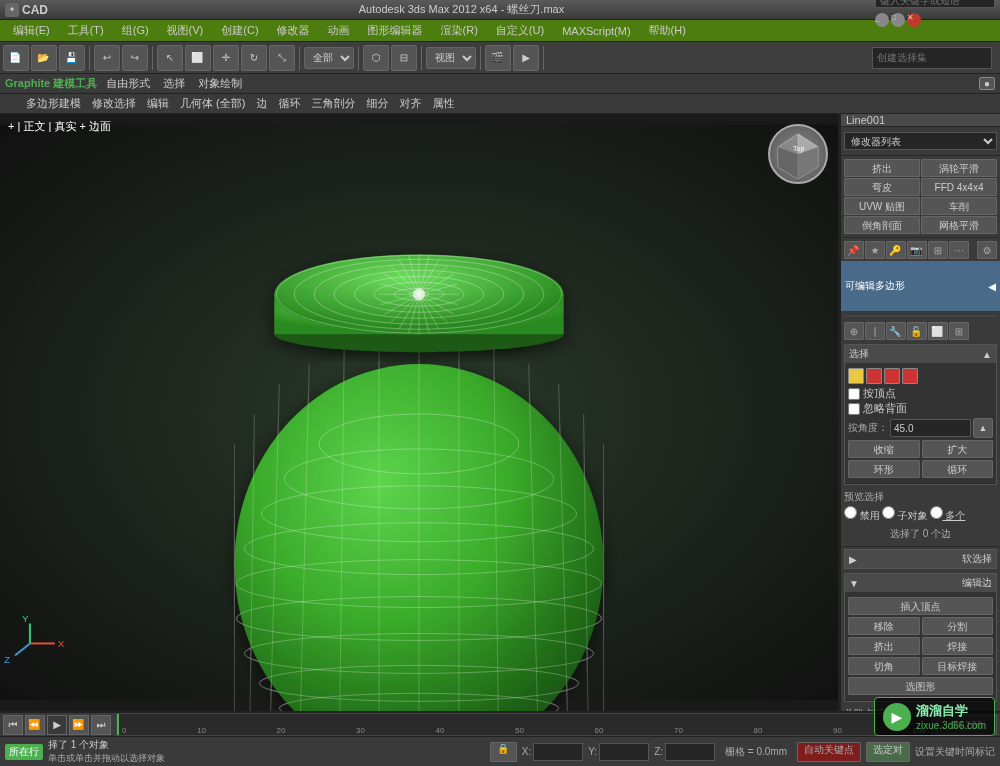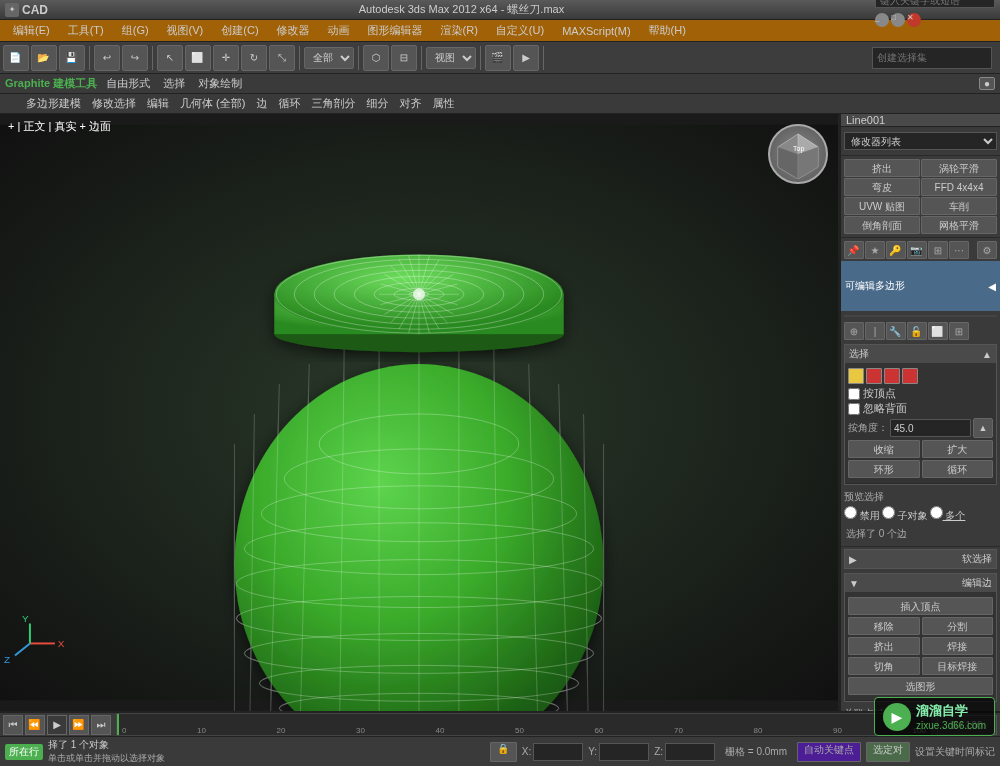--- a/index.html
+++ b/index.html
@@ -14,21 +14,21 @@
     #titlebar .title { color: #ccc; font-size: 11px; flex: 1; text-align: center; }
     #titlebar .win-btn { width: 14px; height: 14px; border-radius: 50%; border: none; cursor: pointer; font-size: 8px; }
     #titlebar .win-min { background: #888; }
     #titlebar .win-max { background: #888; }
     #titlebar .win-close { background: #c0392b; }
     #titlebar .left-icons { display: flex; gap: 3px; align-items: center; }
     #titlebar .icon-box { width: 14px; height: 14px; background: #666; border-radius: 2px; display: flex; align-items: center; justify-content: center; font-size: 8px; }
 
     
     #menubar {
-      height: 22px; background: #a16207; display: flex; align-items: center; padding: 0 5px;
+      height: 22px; background: #4d7c0f; display: flex; align-items: center; padding: 0 5px;
       border-bottom: 1px solid #222; gap: 2px;
     }
     .menu-item { padding: 2px 8px; color: #ccc; font-size: 11px; cursor: pointer; border-radius: 2px; }
 
     
     #toolbar1 {
       height: 32px; background: #3d3d3d; display: flex; align-items: center; padding: 0 3px;
       border-bottom: 1px solid #222; gap: 2px;
     }
     .toolbar-btn {
@@ -499,21 +499,21 @@
         <label style="font-size:10px; color:#ccc;">
           <input type="radio" name="presel" style=""> 禁用
         </label>
         <label style="font-size:10px; color:#ccc;">
           <input type="radio" name="presel" style=""> 子对象
         </label>
         <label style="font-size:10px; color:#ccc;text-decoration:underline;">
           <input type="radio" name="presel" style=""> 多个
         </label>
       </div>
-      <div style="font-size:10px; color:#aaa; padding:2px;">选择了 0 个边</div>
+      <div style="text-align:center; font-size:10px; color:#aaa; padding:2px;">选择了 0 个边</div>
     </div>
 
     <div class="section-group">
       <div class="section-group-header">
         <span>▶</span>
         <span>软选择</span>
       </div>
     </div>
 
     <div class="section-group">
@@ -594,21 +594,21 @@
     <span class="status-label">Y:</span>
     <input class="status-input" value="" style="">
   </div>
   <div class="status-field">
     <span class="status-label">Z:</span>
     <input class="status-input" value="" style="">
   </div>
 
   <div style="font-size:10px; color:#aaa; padding:0 5px;">栅格 = 0.0mm</div>
 
-  <div class="status-btn" style="background:#4c1d95; color:#aaa;">自动关键点</div>
+  <div class="status-btn" style="background:#7f1d1d; color:#aaa;">自动关键点</div>
 
   <div class="status-btn" style="background:#4a6a4a; color:#ccc;">选定对</div>
 
   <div style="font-size:10px; color:#aaa;">设置关键时间标记</div>
 </div>
 
 <div id="watermark">
   <div class="wm-icon">▶</div>
   <div>
     <div class="wm-text">溜溜自学</div>

